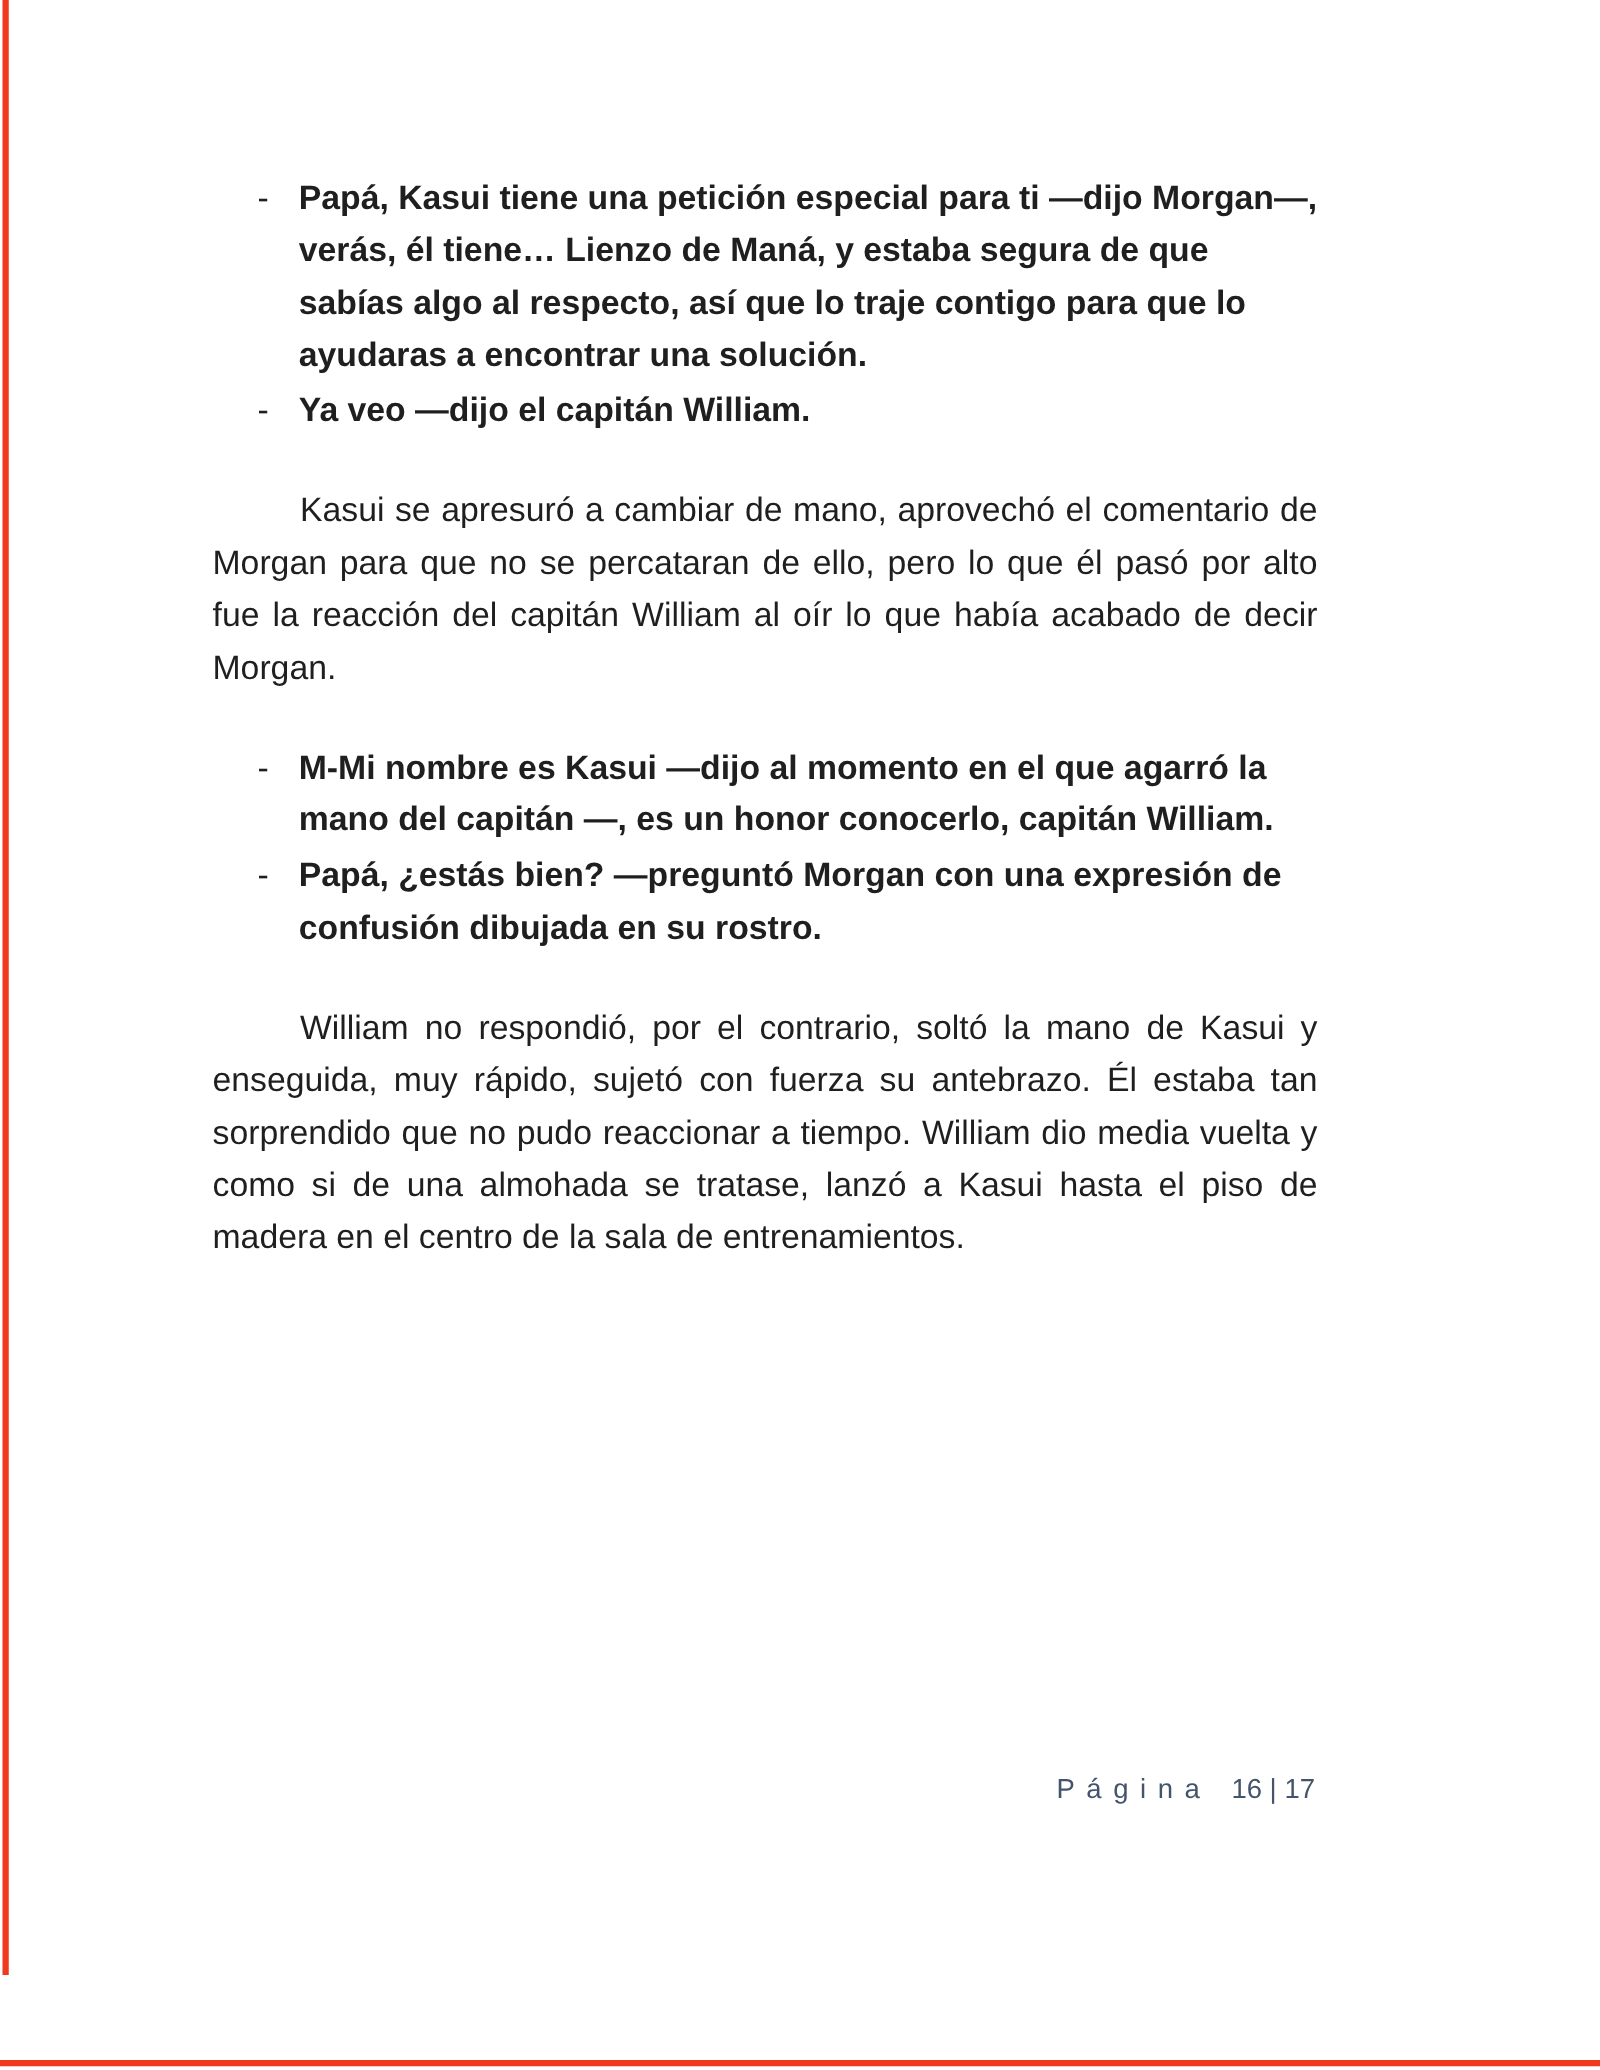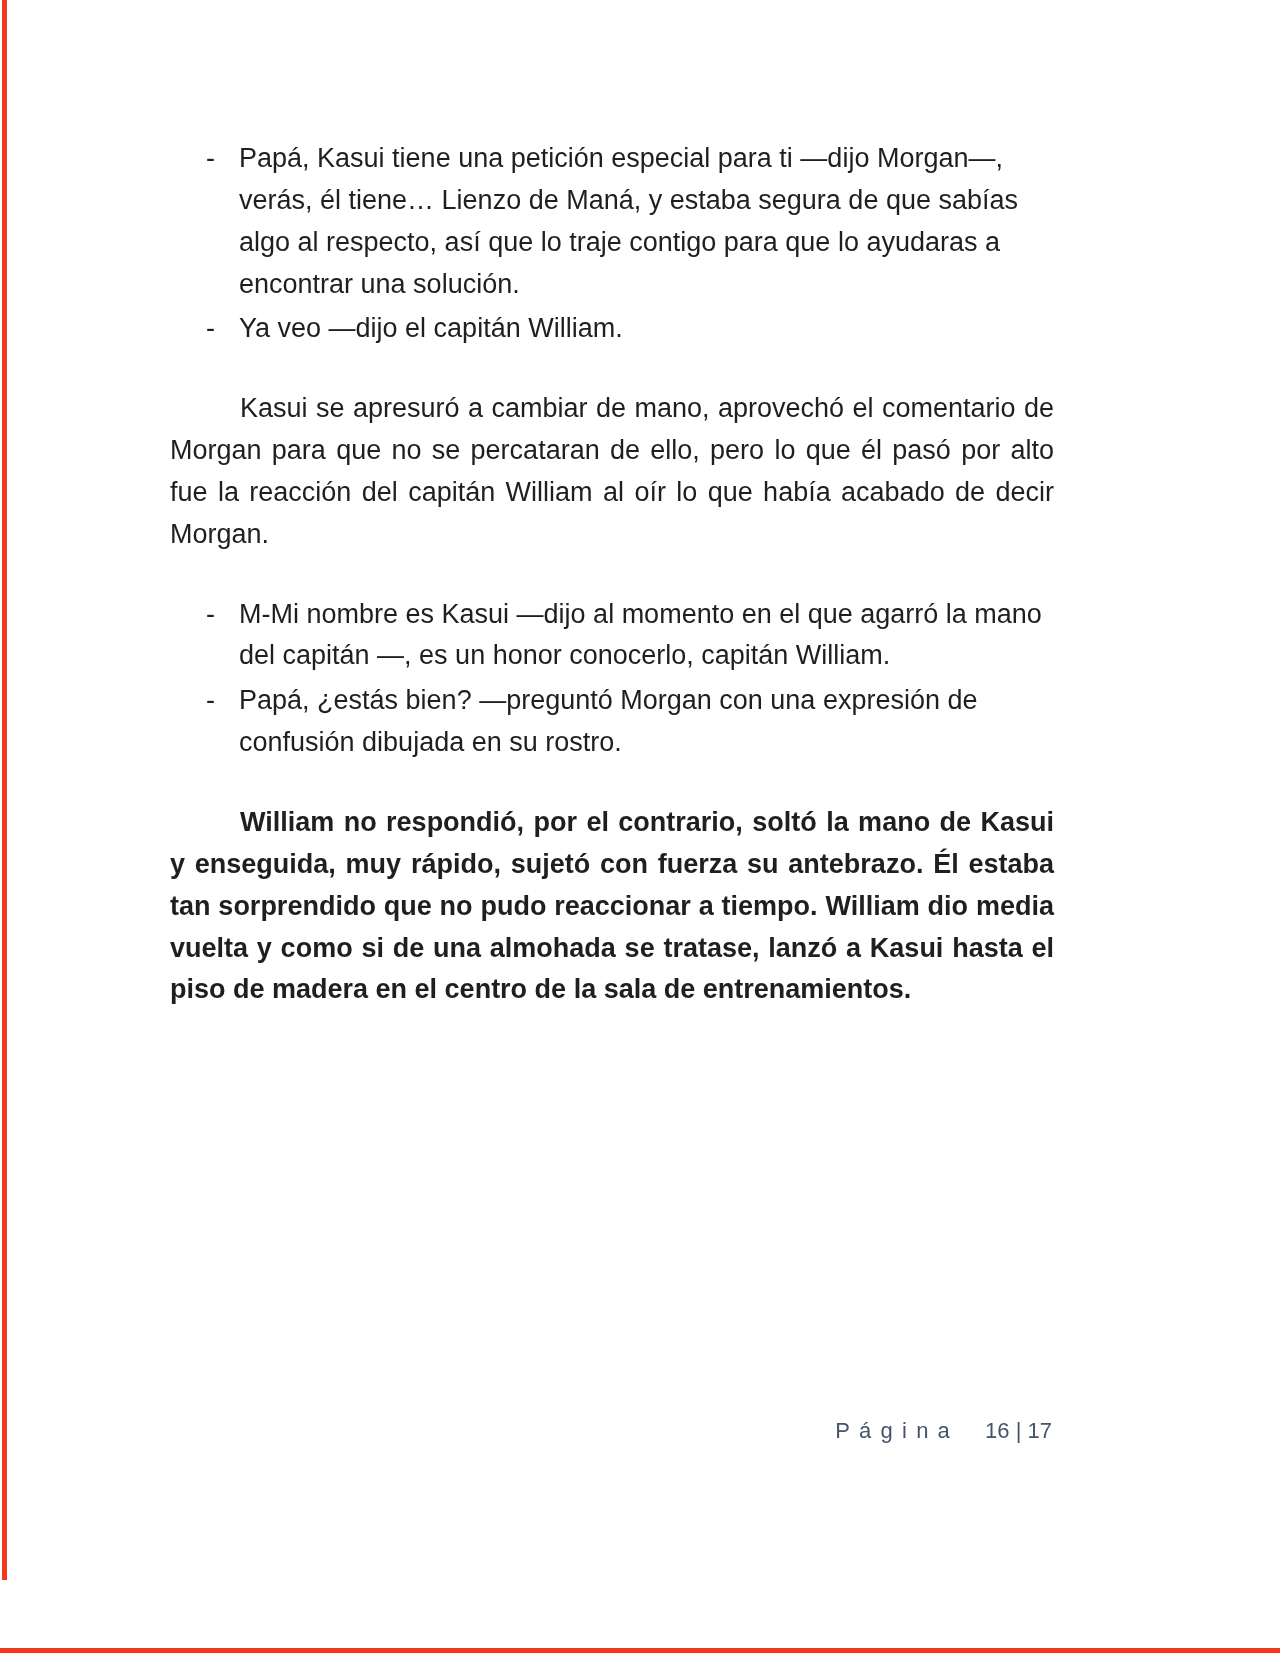--- a/index.html
+++ b/index.html
@@ -41,35 +41,36 @@
   .dialogue {
     display: flex;
     margin: 0 0 3px 36px;
   }
   .dialogue .dash {
     flex: none;
     width: 33px;
   }
   .dialogue .dialogue-text {
     flex: 1;
+    font-weight: bold;
   }
   .para {
     margin: 38px 0;
     text-align: justify;
     text-indent: 70px;
   }
-  .para:last-child { margin-bottom: 0; font-weight: bold; }
+  .para:last-child { margin-bottom: 0; }
   .footer {
     position: absolute;
     top: 1418px;
     right: 228px;
     font-size: 22px;
     display: flex;
     align-items: baseline;
-    gap: 26px;
+    gap: 16px;
   }
   .footer .footer-label {
     letter-spacing: 0.42em;
   }
 </style>
 </head>
 <body>
 
 <div class="page">
   <div class="border-left" style="background: rgb(240, 57, 31);"></div>

